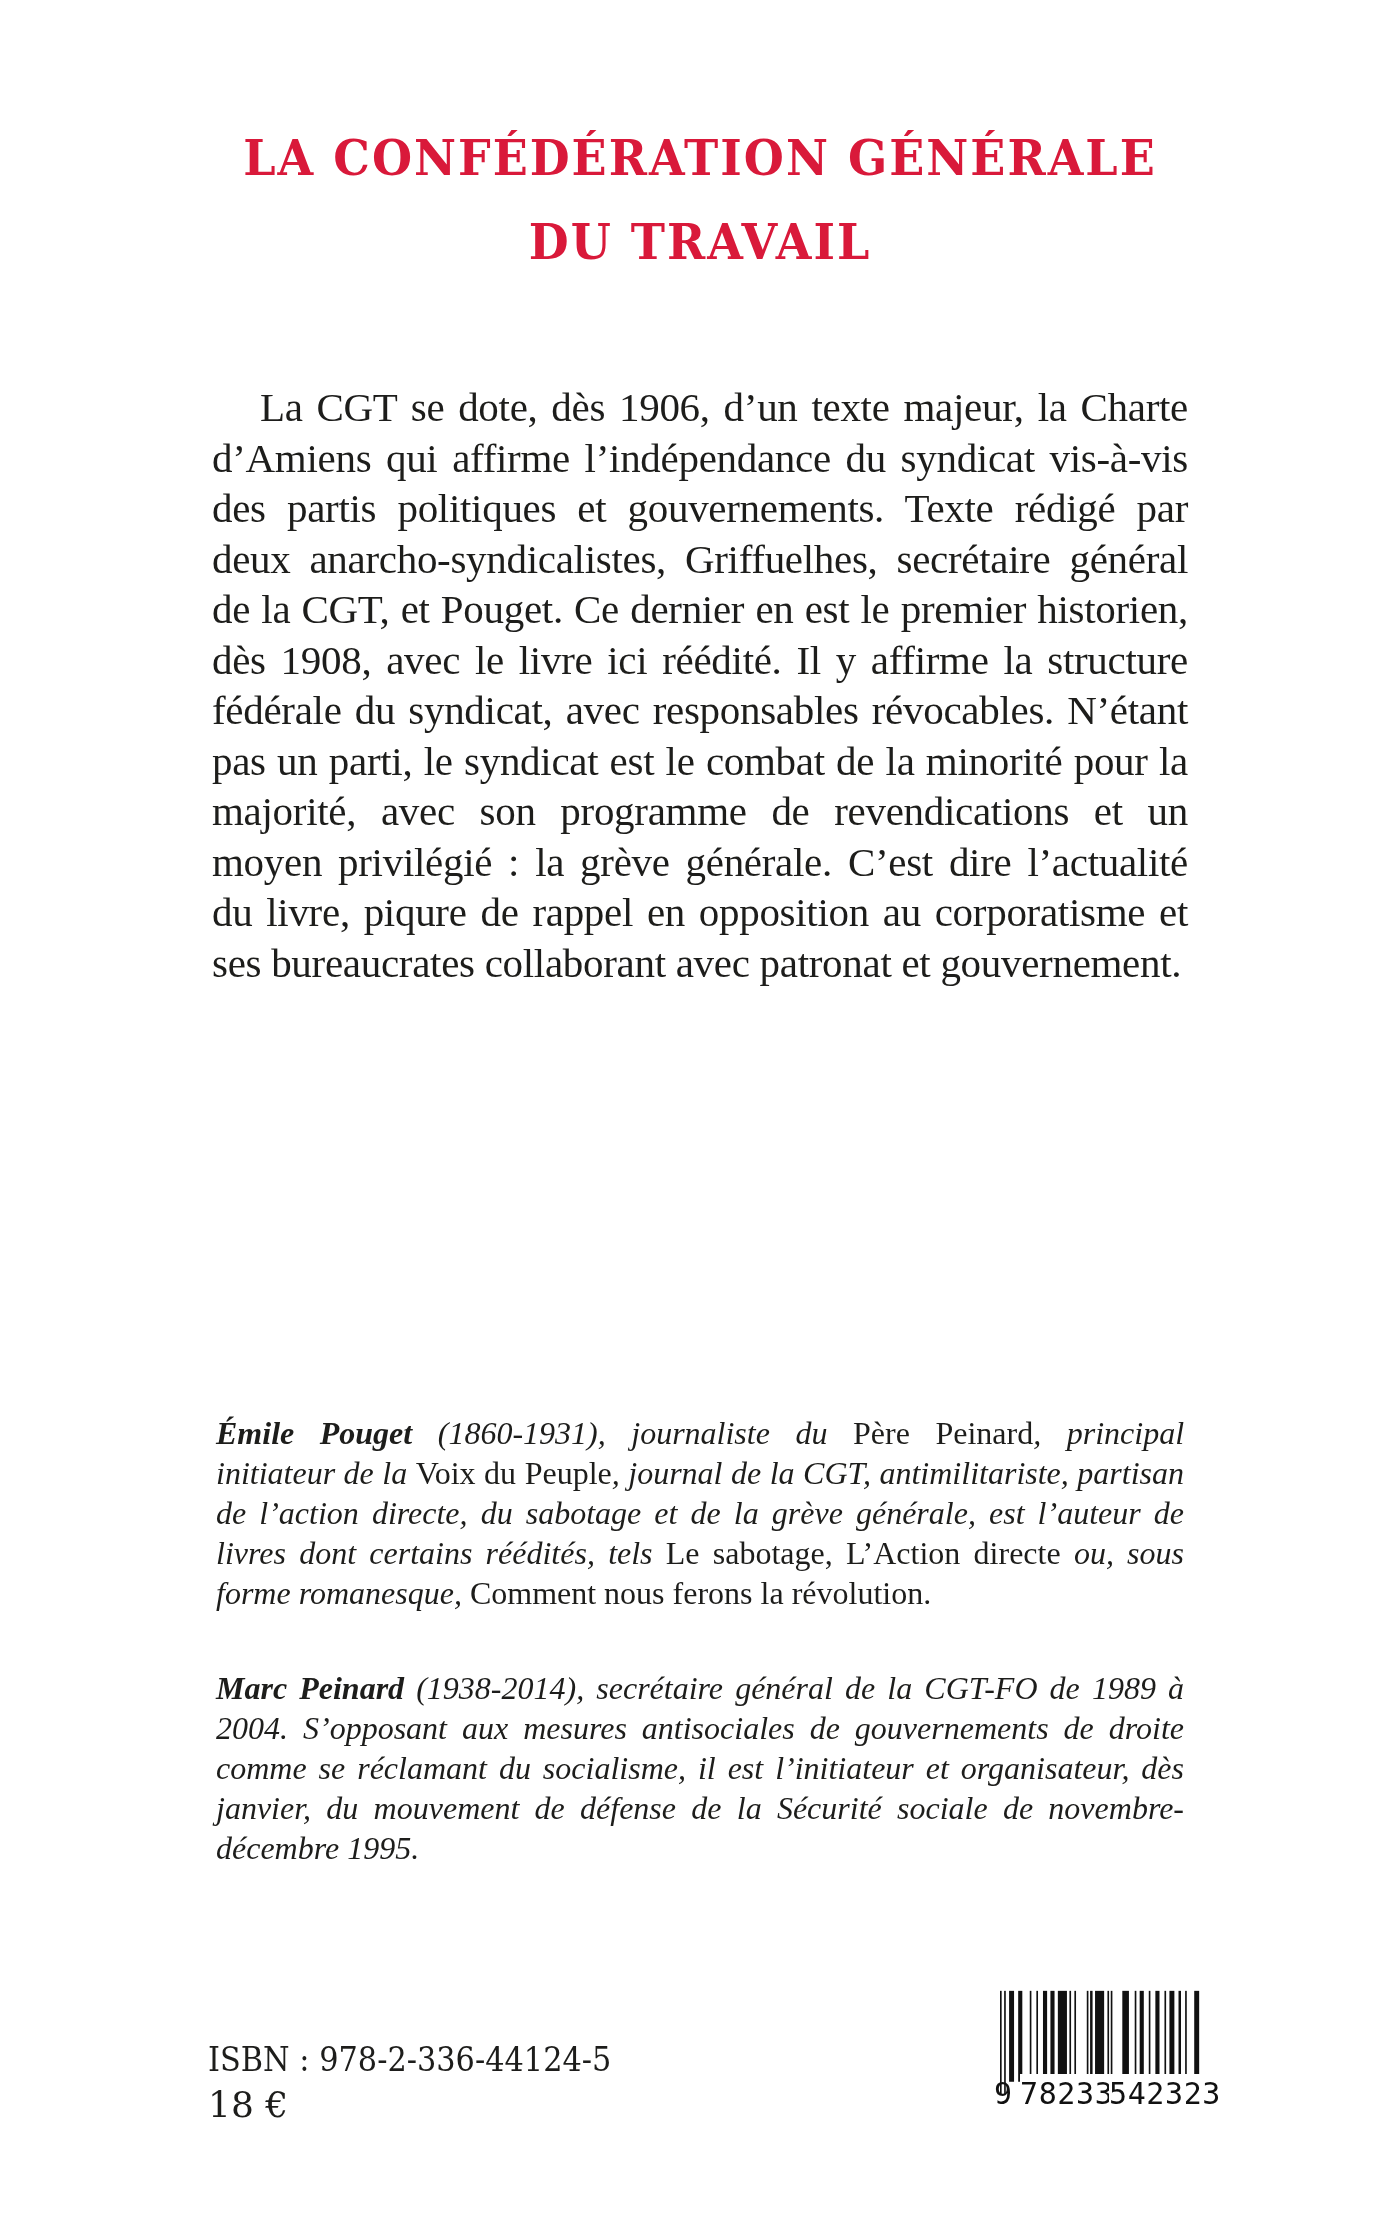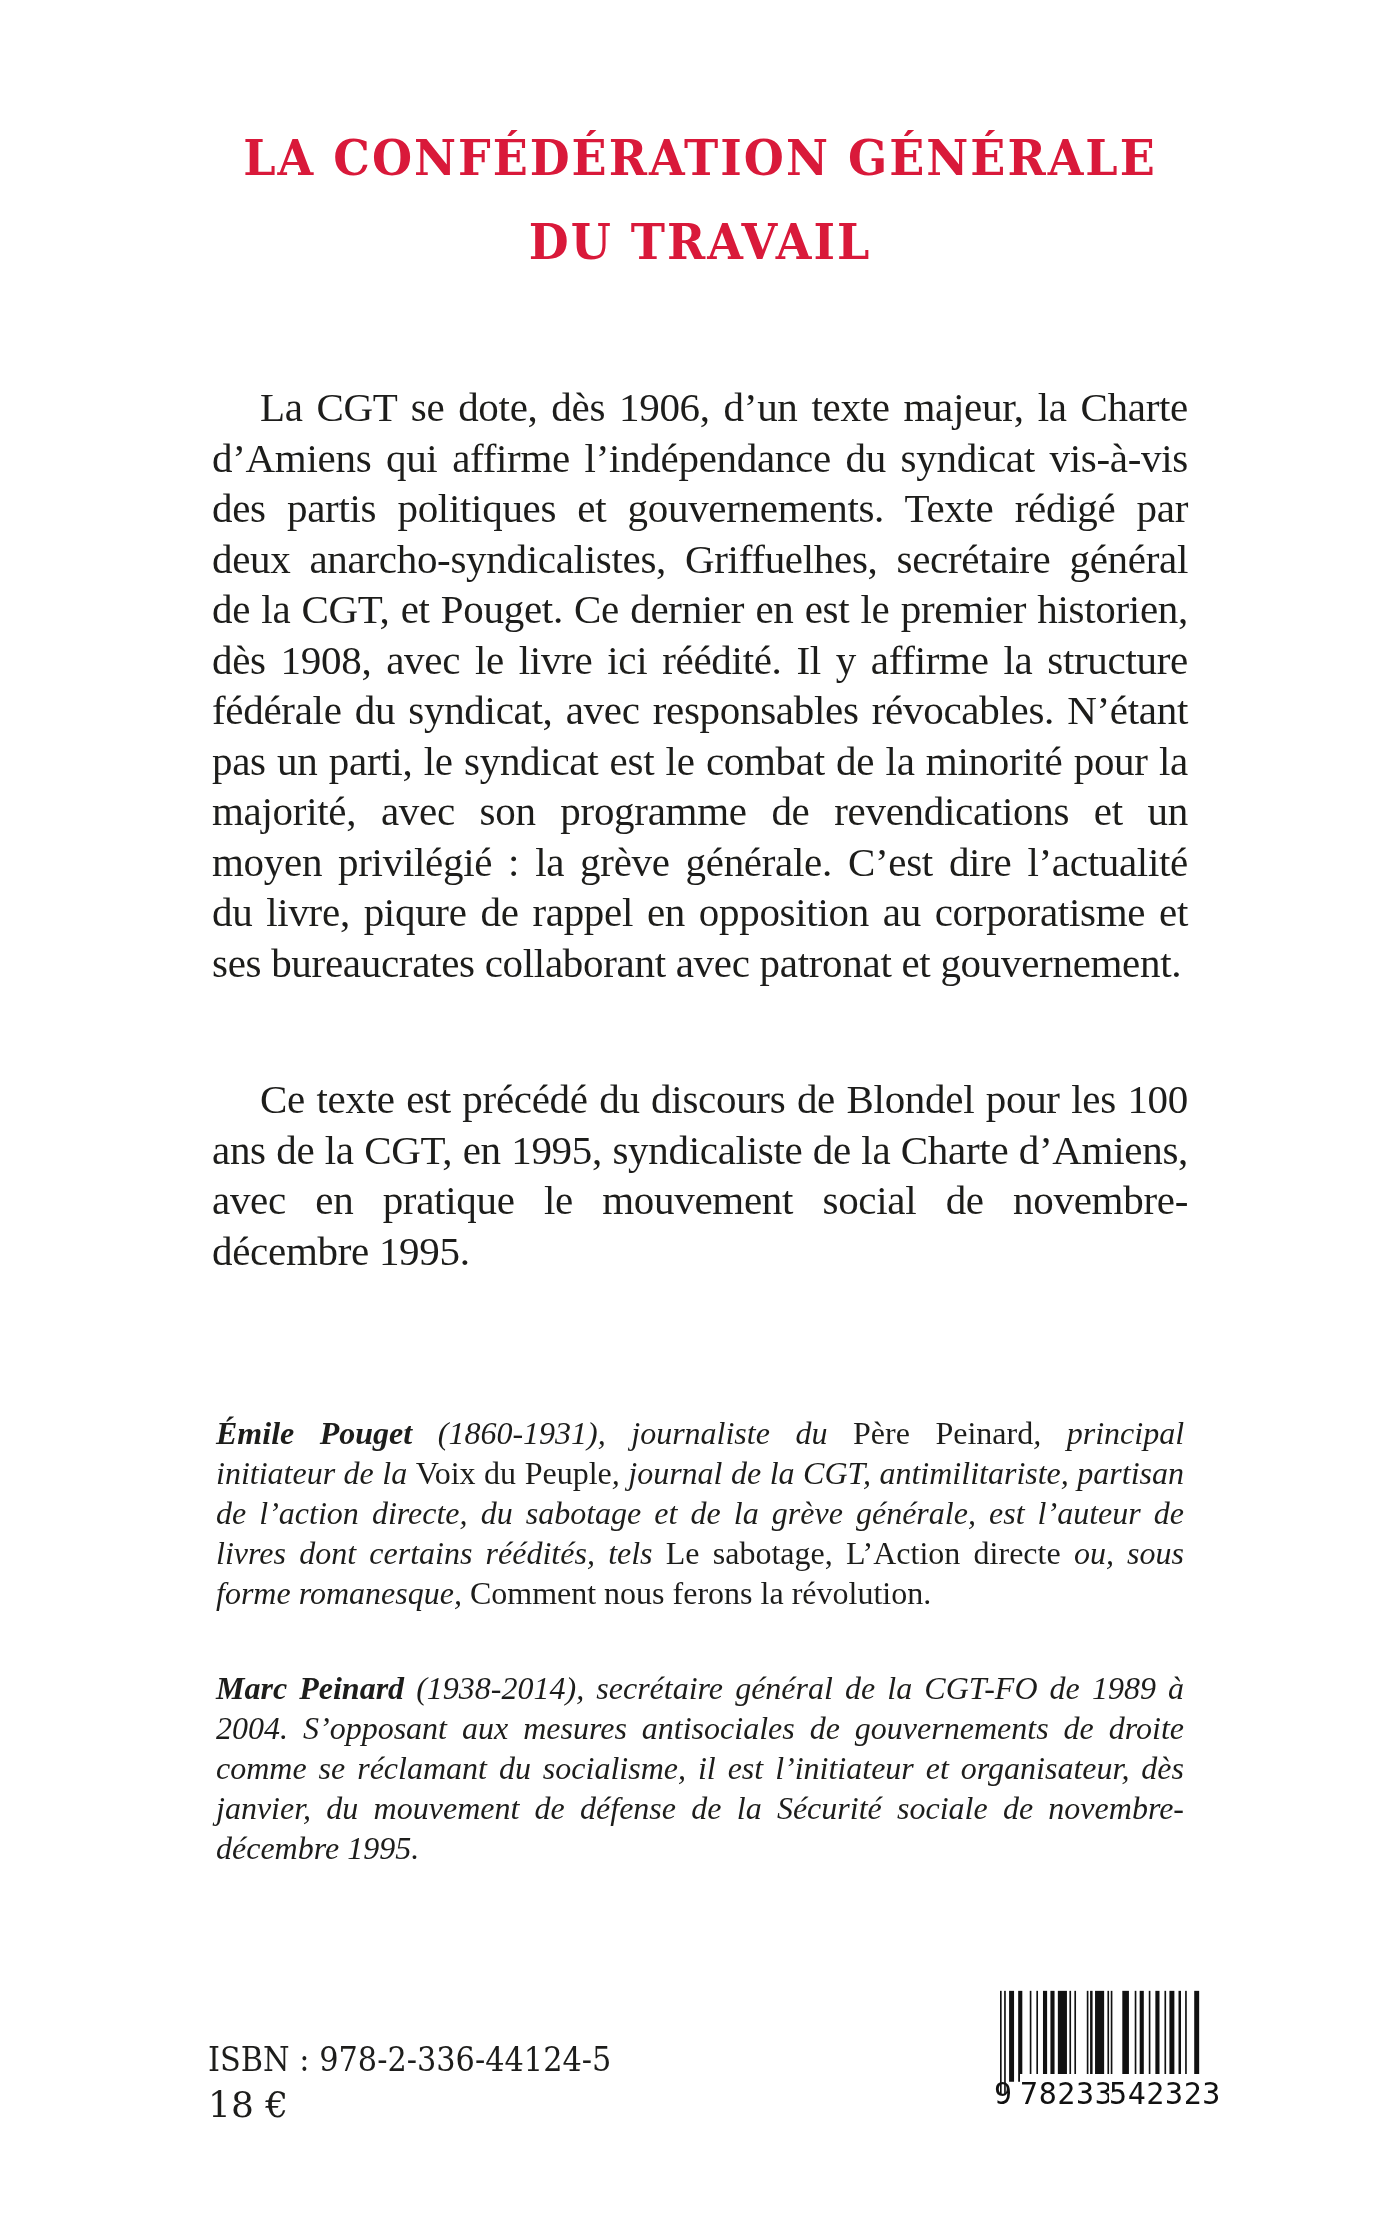--- a/index.html
+++ b/index.html
@@ -119,23 +119,20 @@
 
   <h1 class="title" style="margin:0;">
     <span class="line">LA CONFÉDÉRATION GÉNÉRALE</span>
     <span class="line">DU TRAVAIL</span>
   </h1>
 
   <div class="body-text" id="para1">
     <p>La CGT se dote, dès 1906, d’un texte majeur, la Charte d’Amiens qui affirme l’indépendance du syndicat vis-à-vis des partis politiques et gouvernements. Texte rédigé par deux anarcho-syndicalistes, Griffuelhes, secrétaire général de la CGT, et Pouget. Ce dernier en est le premier historien, dès 1908, avec le livre ici réédité. Il y affirme la structure fédérale du syndicat, avec responsables révocables. N’étant pas un parti, le syndicat est le combat de la minorité pour la majorité, avec son programme de revendications et un moyen privilégié : la grève générale. C’est dire l’actualité du livre, piqure de rappel en opposition au corporatisme et ses bureaucrates collaborant avec patronat et gouvernement.</p>
   </div>
 
-  <div class="body-text" id="para2">
-    <p>Ce texte est précédé du discours de Blondel pour les 100 ans de la CGT, en 1995, syndicaliste de la Charte d’Amiens, avec en pratique le mouvement social de novembre-décembre 1995.</p>
-  </div>
 
   <div class="bio" id="bio1">
     <p>
       <span class="bold-it">Émile Pouget</span><span class="it"> (1860-1931), journaliste du </span><span class="up">Père Peinard</span><span class="it">, principal initiateur de la </span><span class="up">Voix du Peuple</span><span class="it">, journal de la CGT, antimilitariste, partisan de l’action directe, du sabotage et de la grève générale, est l’auteur de livres dont certains  réédités, tels </span><span class="up">Le sabotage, L’Action directe</span><span class="it"> ou, sous forme romanesque, </span><span class="up">Comment nous ferons la révolution.</span>
     </p>
   </div>
 
   <div class="bio" id="bio2">
     <p class="it">
       <span class="bold-it">Marc Peinard</span><span> (1938-2014), secrétaire général de la CGT-FO de 1989 à 2004. S’opposant aux mesures antisociales de gouvernements de droite comme se réclamant du socialisme, il est l’initiateur et organisateur, dès janvier, du mouvement de défense de la Sécurité sociale de novembre-décembre 1995.</span>

